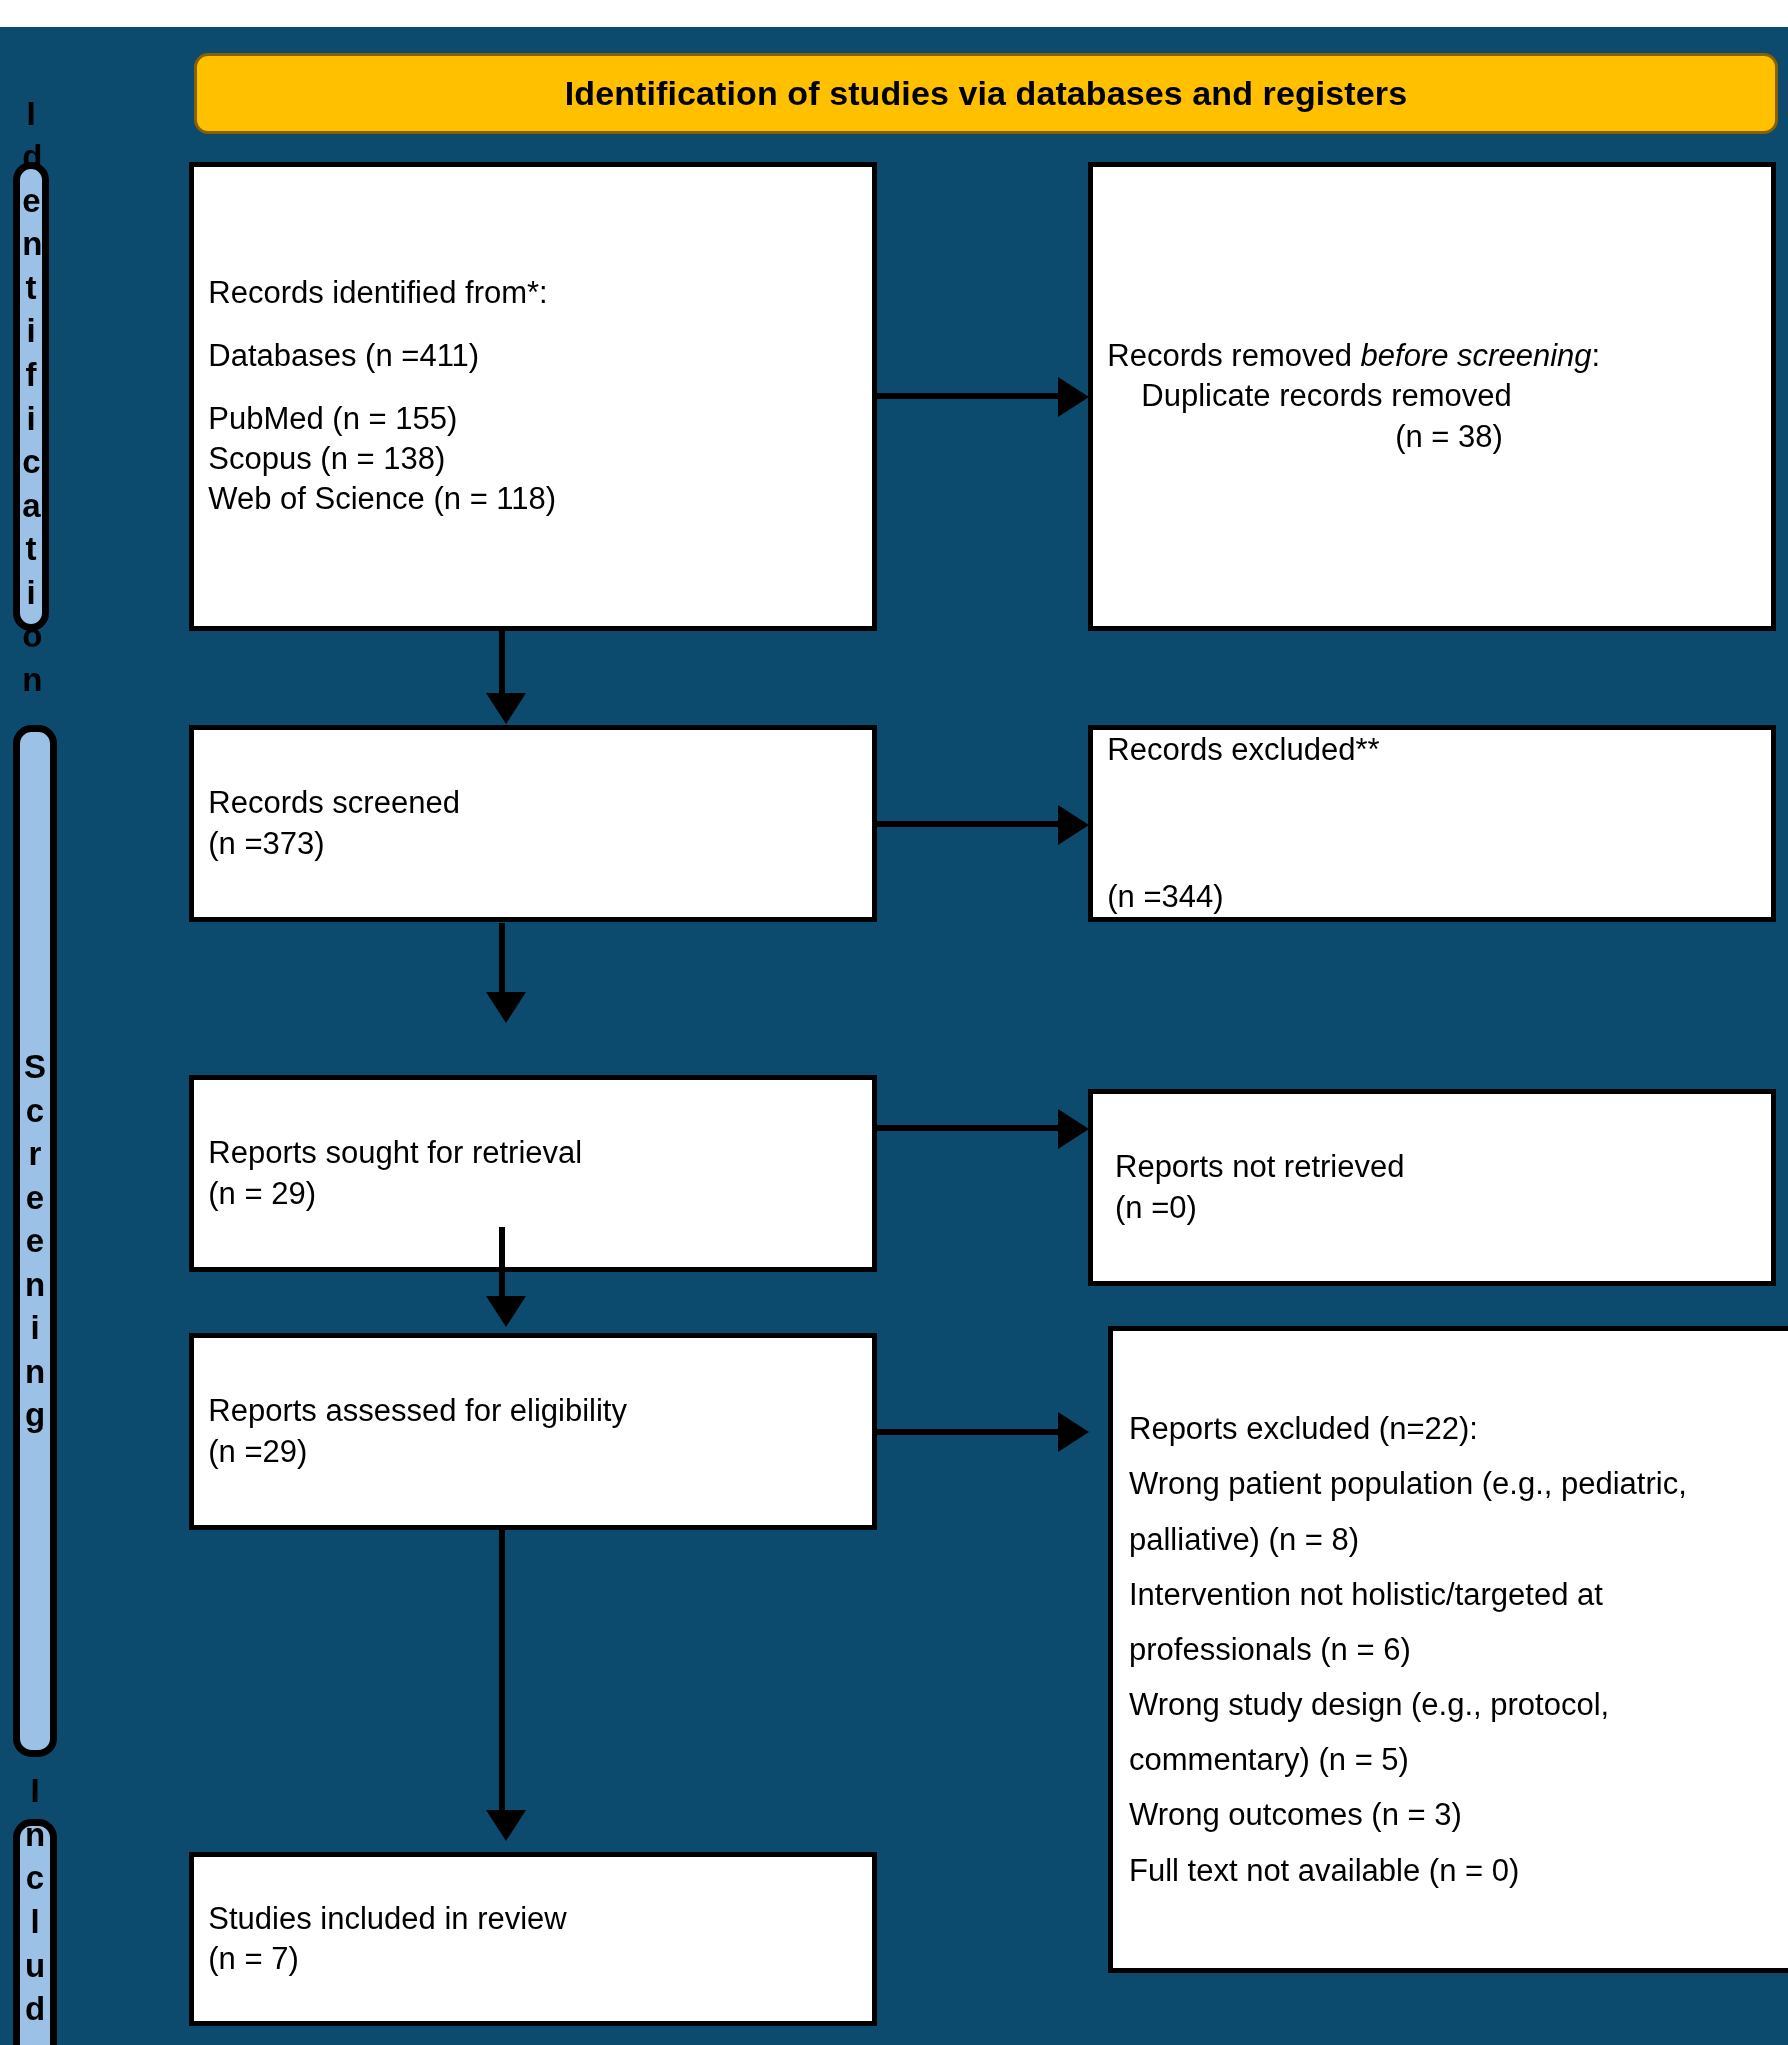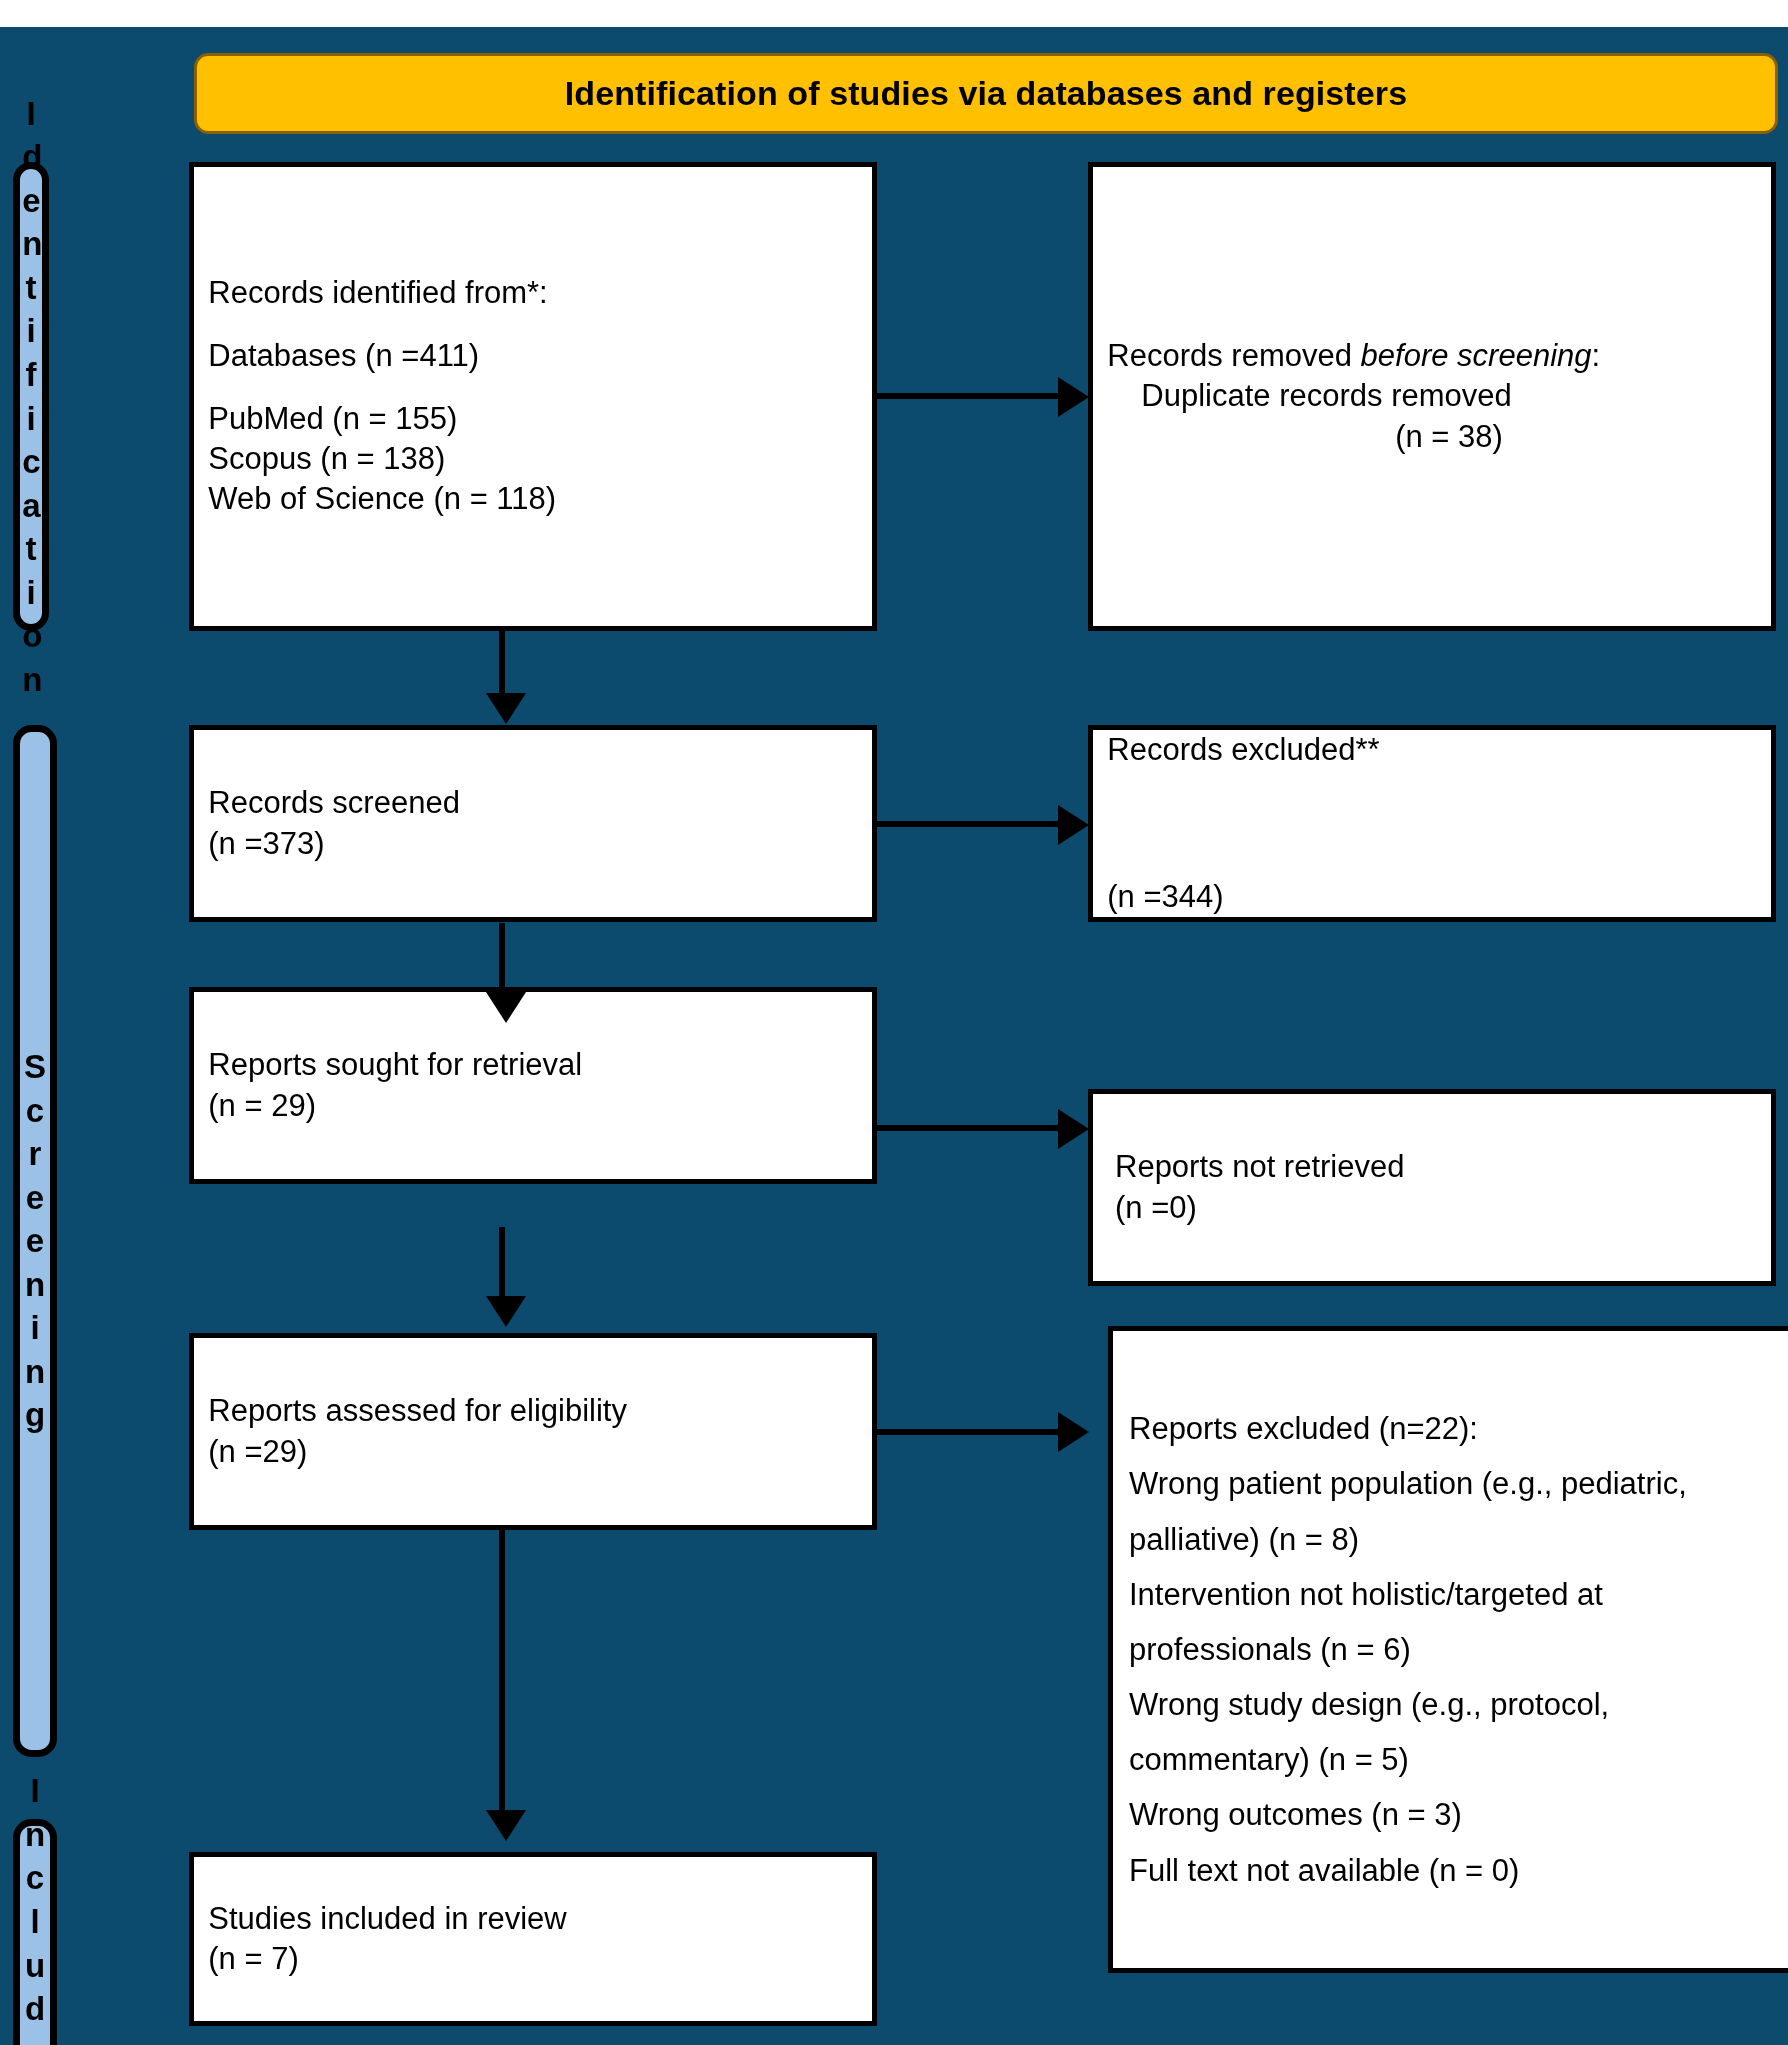--- a/index.html
+++ b/index.html
@@ -89,21 +89,21 @@
   .justify p { text-align: justify; }
   .justify p:last-child { text-align: center; }
   .indent { padding-left: 34px; }
   .loose p { line-height: 1.78; }
   em { font-style: italic; }
 
   #box-identified   { left: 189px;  top: 135px;  width: 688px; height: 469px; }
   #box-removed      { left: 1088px; top: 135px;  width: 688px; height: 469px; }
   #box-screened     { left: 189px;  top: 698px; width: 688px; height: 197px; }
   #box-excluded     { left: 1088px; top: 698px; width: 688px; height: 197px; justify-content: space-between; }
-  #box-sought       { left: 189px;  top: 960px; width: 688px; height: 197px; }
+  #box-sought       { left: 189px;  top: 1048px; width: 688px; height: 197px; }
   #box-notretrieved { left: 1088px; top: 1062px; width: 688px; height: 197px; padding-left: 22px; }
   #box-assessed     { left: 189px;  top: 1306px; width: 688px; height: 197px; }
   #box-reasons      { left: 1108px; top: 1299px; width: 688px; height: 647px; padding-left: 16px; }
   #box-included     { left: 189px;  top: 1825px; width: 688px; height: 174px; }
 
   
   .conn { position: absolute; }
   .v-line {
     position: absolute;
     width: 6px;

